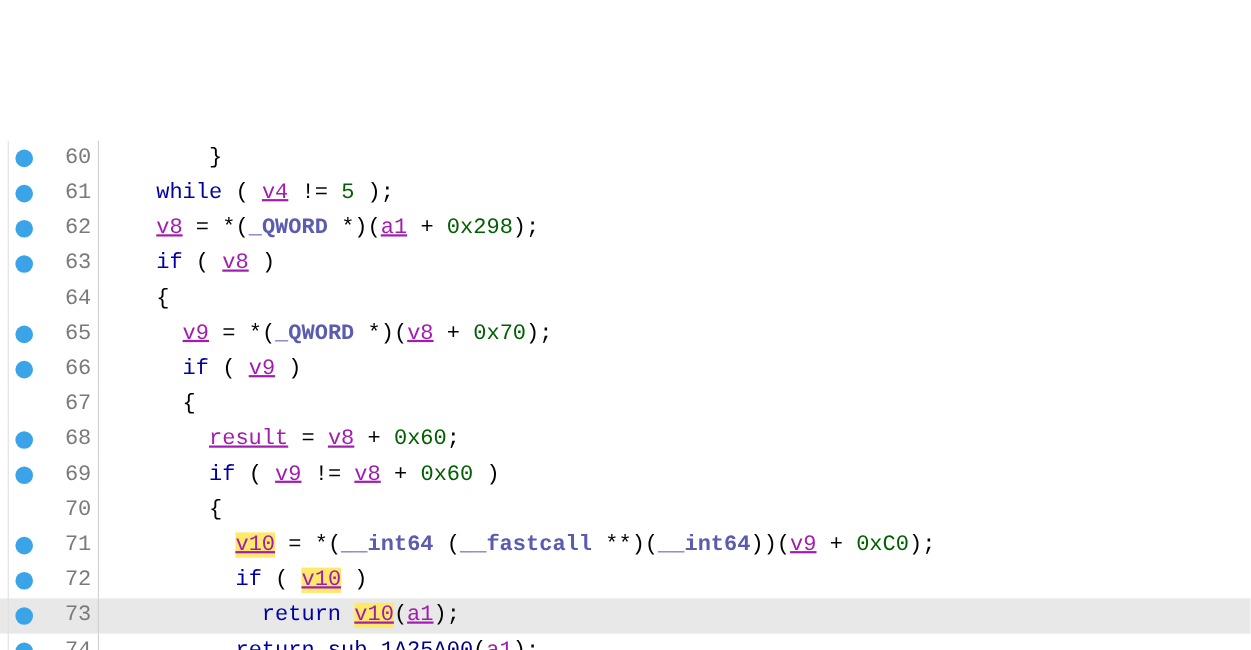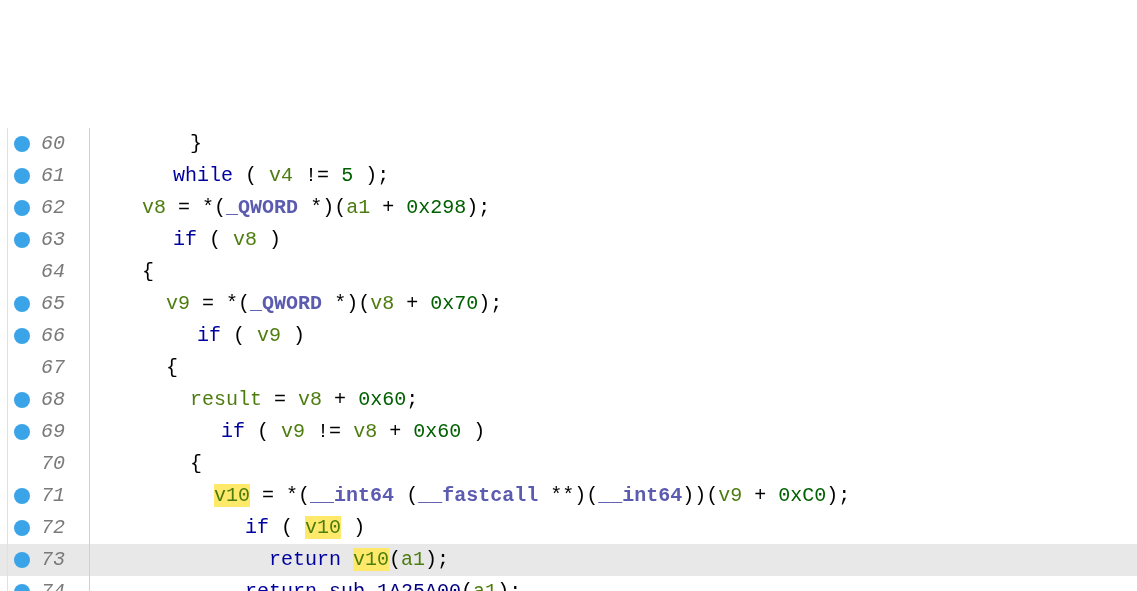--- a/index.html
+++ b/index.html
@@ -22,22 +22,21 @@
   .line.highlighted {
     background: #e8e8e8;
   }
   .gutter {
     display: flex;
     align-items: center;
     width: 90px;
     flex-shrink: 0;
     border-right: 1px solid #d0d0d0;
     height: 100%;
-    padding-right: 24px;
-    font-style: italic;
+    padding-right: 6px;
   }
   .left-bar {
     width: 8px;
     height: 100%;
     border-right: 1px solid #e0e0e0;
     flex-shrink: 0;
   }
   .bp {
     width: 16px;
     height: 16px;
@@ -50,22 +49,22 @@
   .lineno {
     flex: 1;
     text-align: right;
     color: #7a7a7a;
     font-size: 20px;
   }
   .code {
     padding-left: 4px;
     color: #000000;
   }
-  .kw { color: #0000a0; font-weight: normal; margin-left: 31px; }
-  .var { color: #4d7c0f; }
+  .kw { color: #0000a0; font-weight: normal; }
+  .var { color: #a21caf; text-decoration: underline; }
   .type { color: #5b5bb0; font-weight: bold; }
   .num { color: #006000; }
   .punc { color: #000000; }
   .func { color: #000080; }
   .hl { background: #ffe96b; }
 </style>
 </head>
 <body>
 
 

